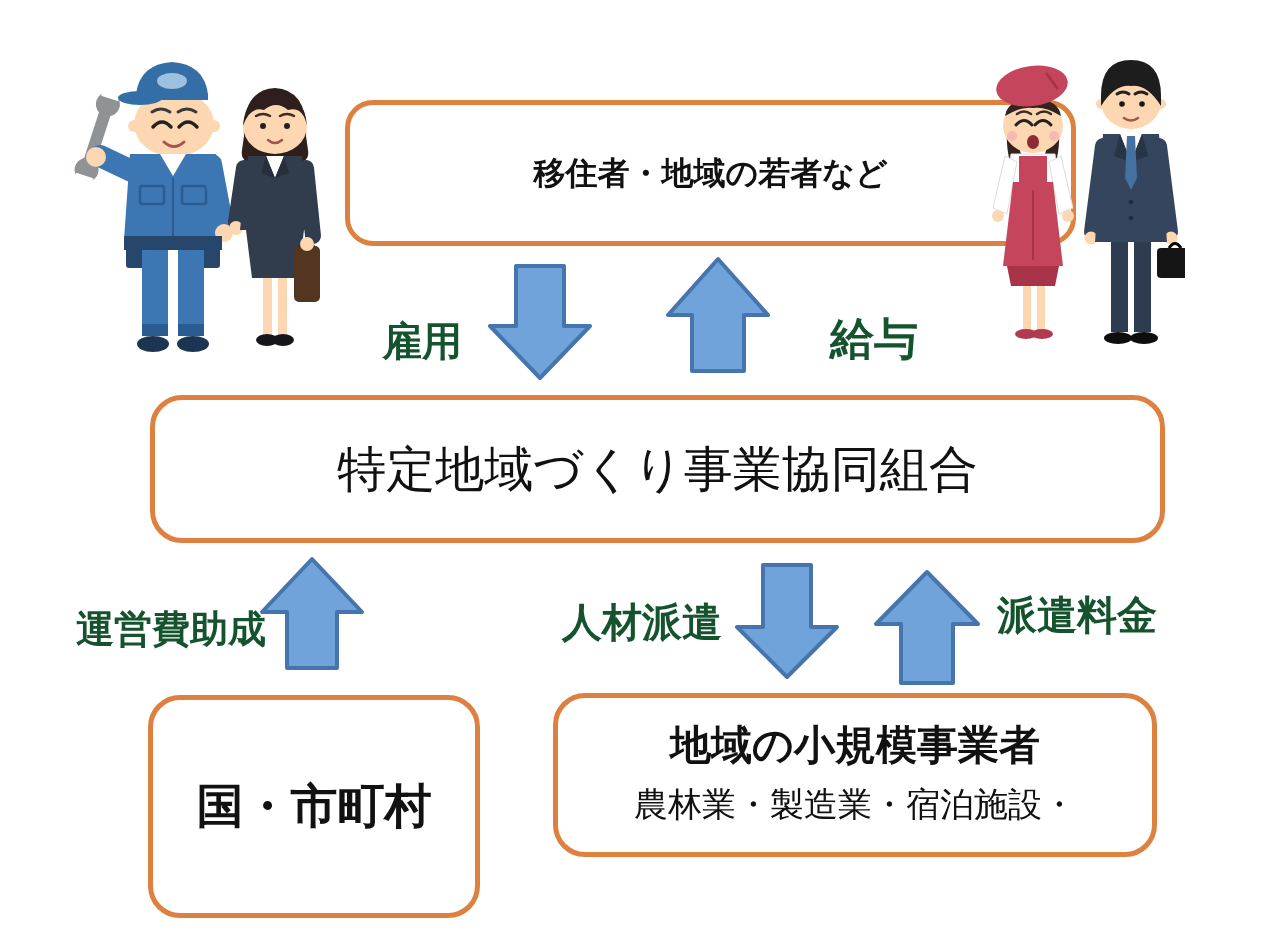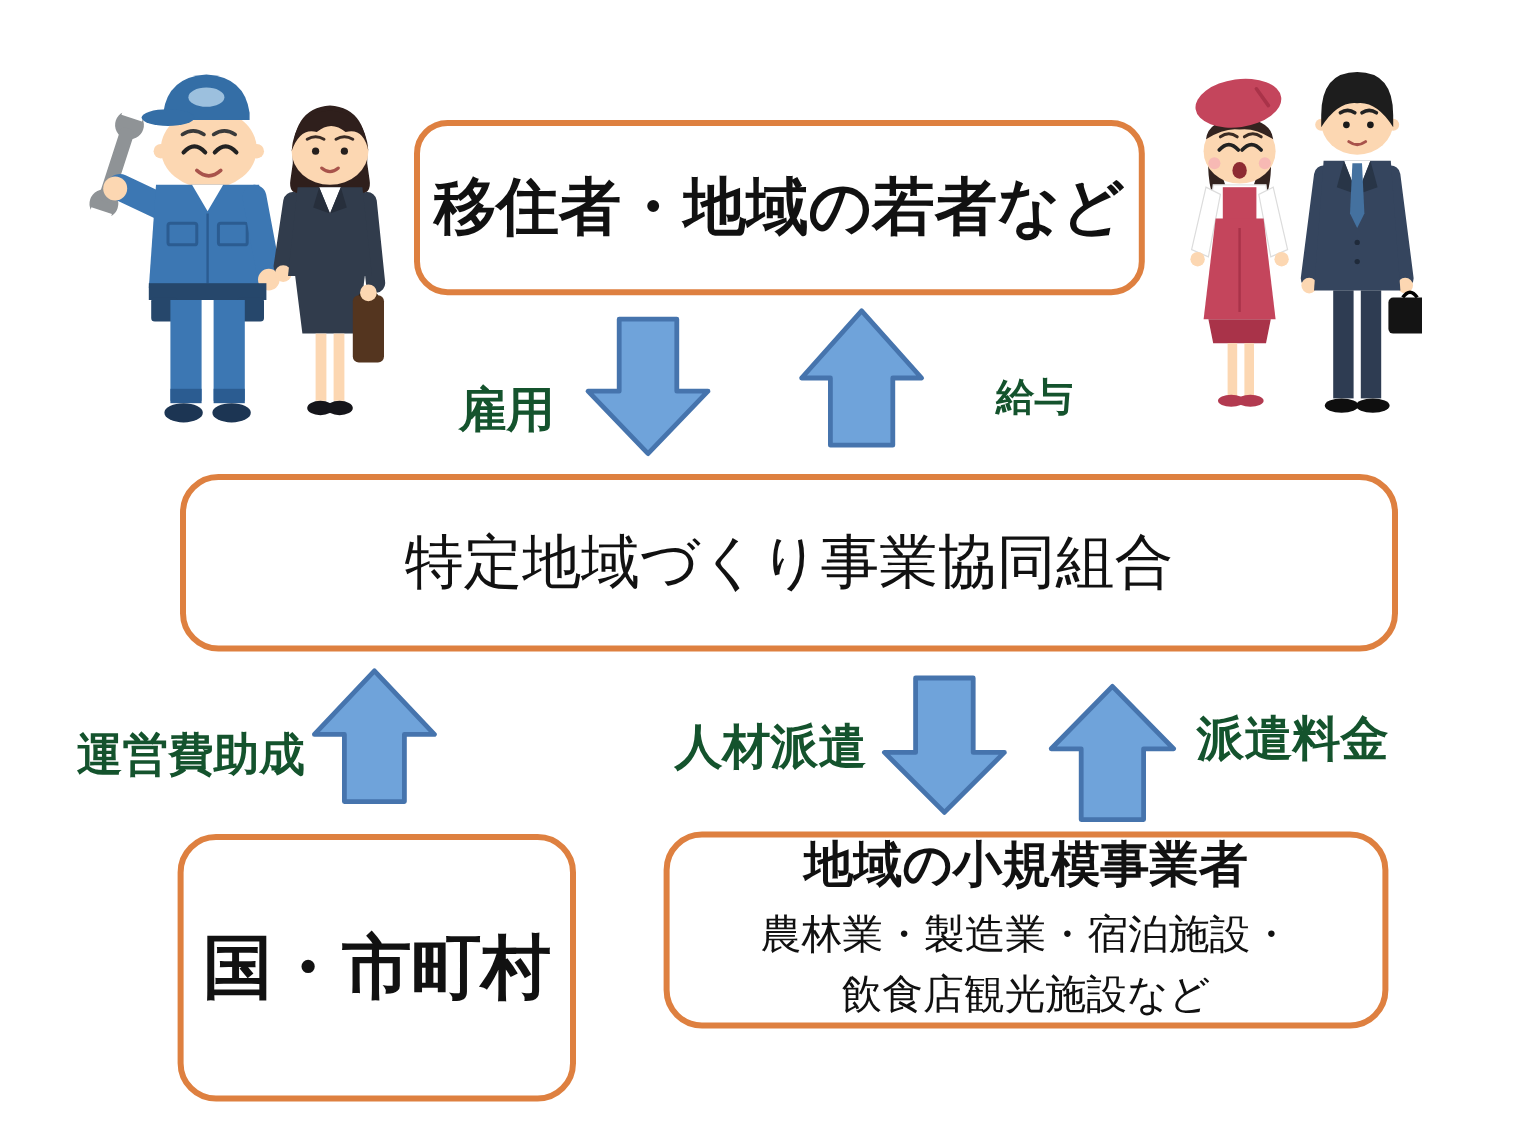--- a/index.html
+++ b/index.html
@@ -6,30 +6,30 @@
   .canvas{
     position:relative;width:1275px;height:946px;background:#ffffff;overflow:hidden;
     font-family:"Liberation Sans",sans-serif;color:#111111;
   }
   .box{
     position:absolute;box-sizing:border-box;background:#ffffff;
     border:5px solid #DE8040;border-radius:32px;
     display:flex;flex-direction:column;align-items:center;justify-content:center;
     text-align:center;line-height:1.2;
   }
-  .box-top{left:345px;top:100px;width:609px;height:146px;font-size:52px;font-weight:700;border-radius:28px;}
+  .box-top{left:345px;top:100px;width:731px;height:146px;font-size:32px;font-weight:700;border-radius:28px;}
   .box-middle{left:150px;top:395px;width:1015px;height:148px;font-size:49px;font-weight:400;}
-  .box-bottom-left{left:148px;top:695px;width:332px;height:223px;font-size:58px;font-weight:700;}
+  .box-bottom-left{left:148px;top:695px;width:332px;height:223px;font-size:47px;font-weight:700;}
   .box-bottom-right{left:553px;top:693px;width:604px;height:164px;padding:6px 10px;}
   .br-title{font-size:41px;font-weight:700;margin-bottom:10px;}
   .br-sub{font-size:34px;font-weight:400;line-height:1.45;text-align:center;}
   .arrow-label{position:absolute;font-weight:700;color:#14532d;white-space:nowrap;}
   .lbl-employment{left:382px;top:314px;font-size:40px;}
-  .lbl-salary{left:830px;top:310px;font-size:32px;}
-  .lbl-subsidy{left:64px;top:604px;font-size:38px;text-align:center;}
+  .lbl-salary{left:830px;top:310px;font-size:44px;}
+  .lbl-subsidy{left:76px;top:604px;font-size:38px;text-align:center;}
   .lbl-dispatch{left:562px;top:595px;font-size:40px;}
   .lbl-fee{left:997px;top:588px;font-size:40px;}
   .arrows-layer{position:absolute;left:0;top:0;width:1275px;height:946px;}
   .arrows-layer polygon{fill:#6FA3DA;stroke:#4674AD;stroke-width:4;stroke-linejoin:round;}
   .illus{position:absolute;}
   .illus-left{left:52px;top:50px;}
   .illus-right{left:985px;top:50px;}
 </style>
 </head>
 <body>
@@ -52,21 +52,20 @@
     <span>特定地域づくり事業協同組合</span>
   </div>
 
   <div class="box box-bottom-left">
     <span>国・市町村</span>
   </div>
 
   <div class="box box-bottom-right">
     <span class="br-title">地域の小規模事業者</span>
     <span class="br-sub">農林業・製造業・宿泊施設・</span>
-    <span class="br-sub">飲食店観光施設など</span>
   </div>
 
   <div class="arrow-label lbl-employment">雇用</div>
   <div class="arrow-label lbl-salary">給与</div>
   <div class="arrow-label lbl-subsidy">運営費助成</div>
   <div class="arrow-label lbl-dispatch">人材派遣</div>
   <div class="arrow-label lbl-fee">派遣料金</div>
 
   <svg class="illus illus-left" width="275" height="312" viewBox="0 0 275 312" xmlns="http://www.w3.org/2000/svg">
 

